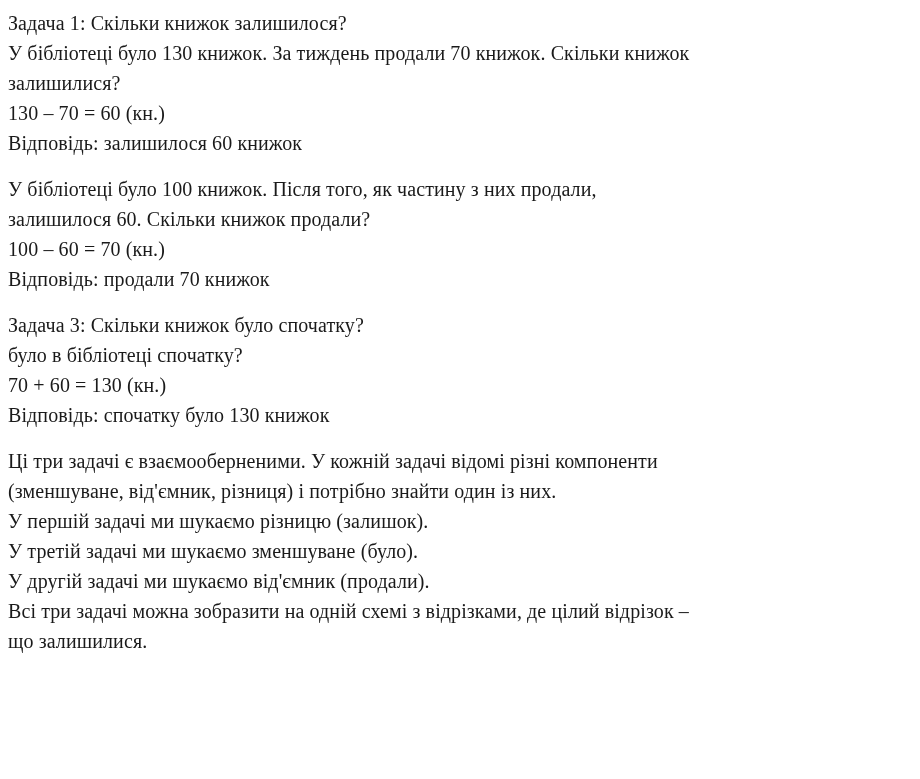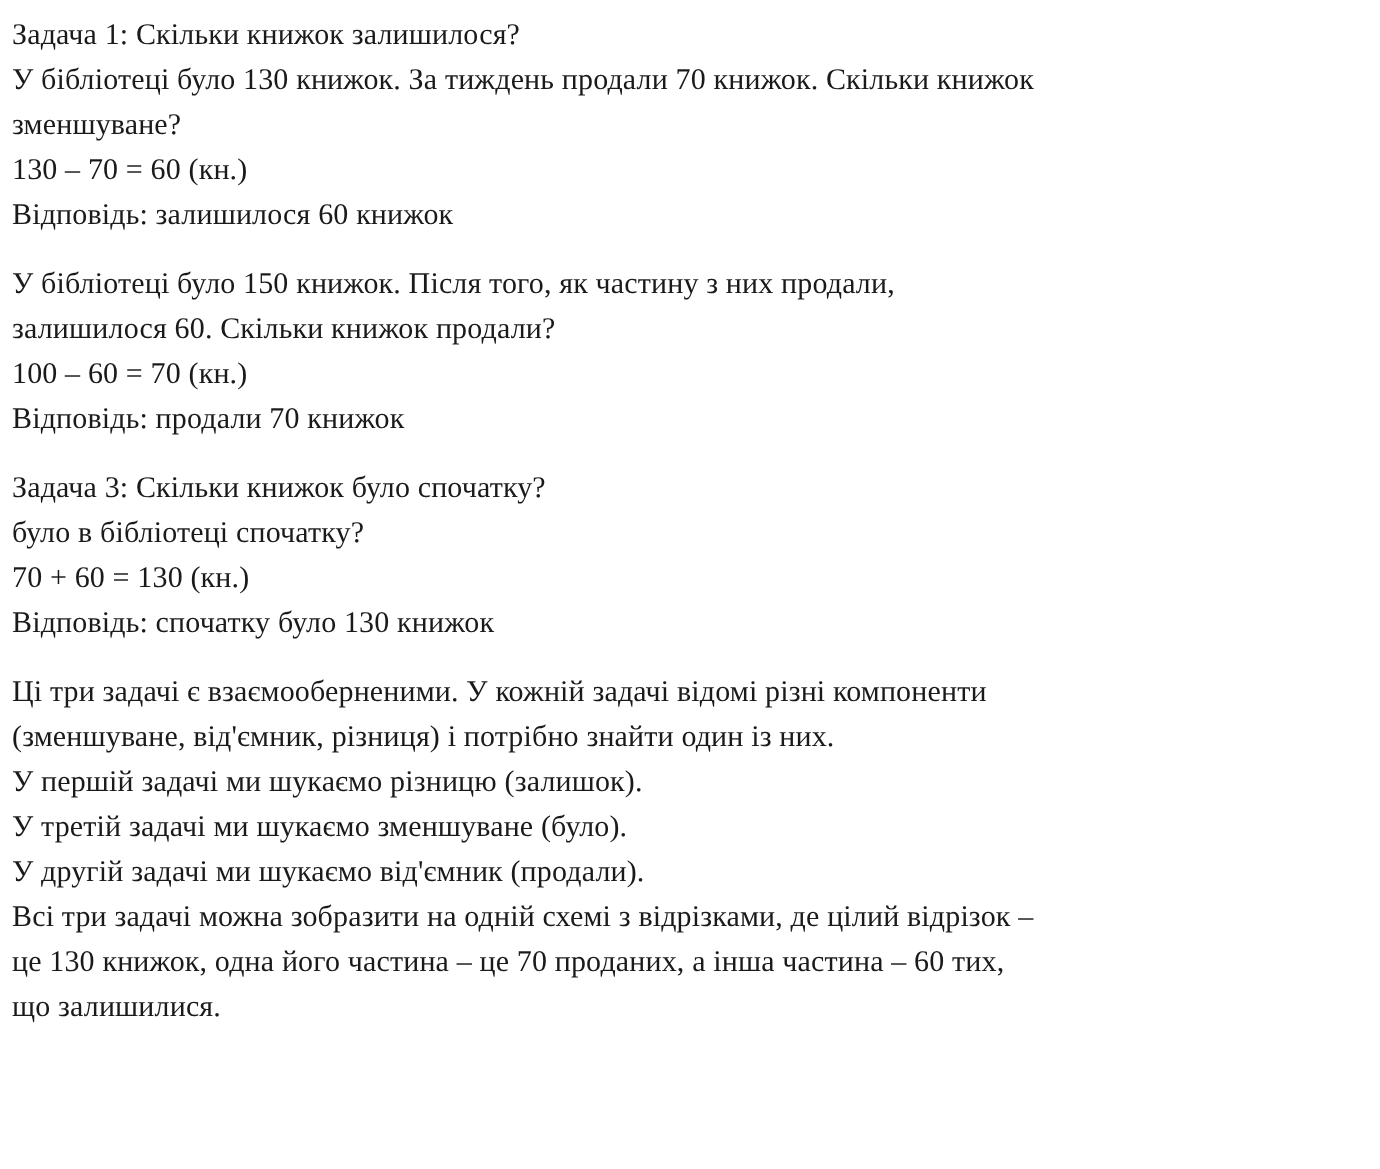--- a/index.html
+++ b/index.html
@@ -37,43 +37,42 @@
   }
 </style>
 </head>
 <body>
 
 <div class="page">
 
   <div class="task-block">
     <div class="line">Задача 1: Скільки книжок залишилося?</div>
     <div class="line">У бібліотеці було 130 книжок. За тиждень продали 70 книжок. Скільки книжок</div>
-    <div class="line">зменшуване?</div>
+    <div class="line">залишилися?</div>
     <div class="line">130 – 70 = 60 (кн.)</div>
     <div class="line">Відповідь: залишилося 60 книжок</div>
   </div>
 
   <div class="task-block">
-    <div class="line">У бібліотеці було 150 книжок. Після того, як частину з них продали,</div>
+    <div class="line">У бібліотеці було 100 книжок. Після того, як частину з них продали,</div>
     <div class="line">залишилося 60. Скільки книжок продали?</div>
     <div class="line">100 – 60 = 70 (кн.)</div>
     <div class="line">Відповідь: продали 70 книжок</div>
   </div>
 
   <div class="task-block">
     <div class="line">Задача 3: Скільки книжок було спочатку?</div>
     <div class="line">було в бібліотеці спочатку?</div>
     <div class="line">70 + 60 = 130 (кн.)</div>
     <div class="line">Відповідь: спочатку було 130 книжок</div>
   </div>
 
   <div class="summary-block">
     <div class="line">Ці три задачі є взаємооберненими. У кожній задачі відомі різні компоненти</div>
     <div class="line">(зменшуване, від'ємник, різниця) і потрібно знайти один із них.</div>
     <div class="line">У першій задачі ми шукаємо різницю (залишок).</div>
     <div class="line">У третій задачі ми шукаємо зменшуване (було).</div>
     <div class="line">У другій задачі ми шукаємо від'ємник (продали).</div>
     <div class="line">Всі три задачі можна зобразити на одній схемі з відрізками, де цілий відрізок –</div>
-    <div class="line">це 130 книжок, одна його частина – це 70 проданих, а інша частина – 60 тих,</div>
     <div class="line">що залишилися.</div>
   </div>
 
 </div>
 
 </body></html>

